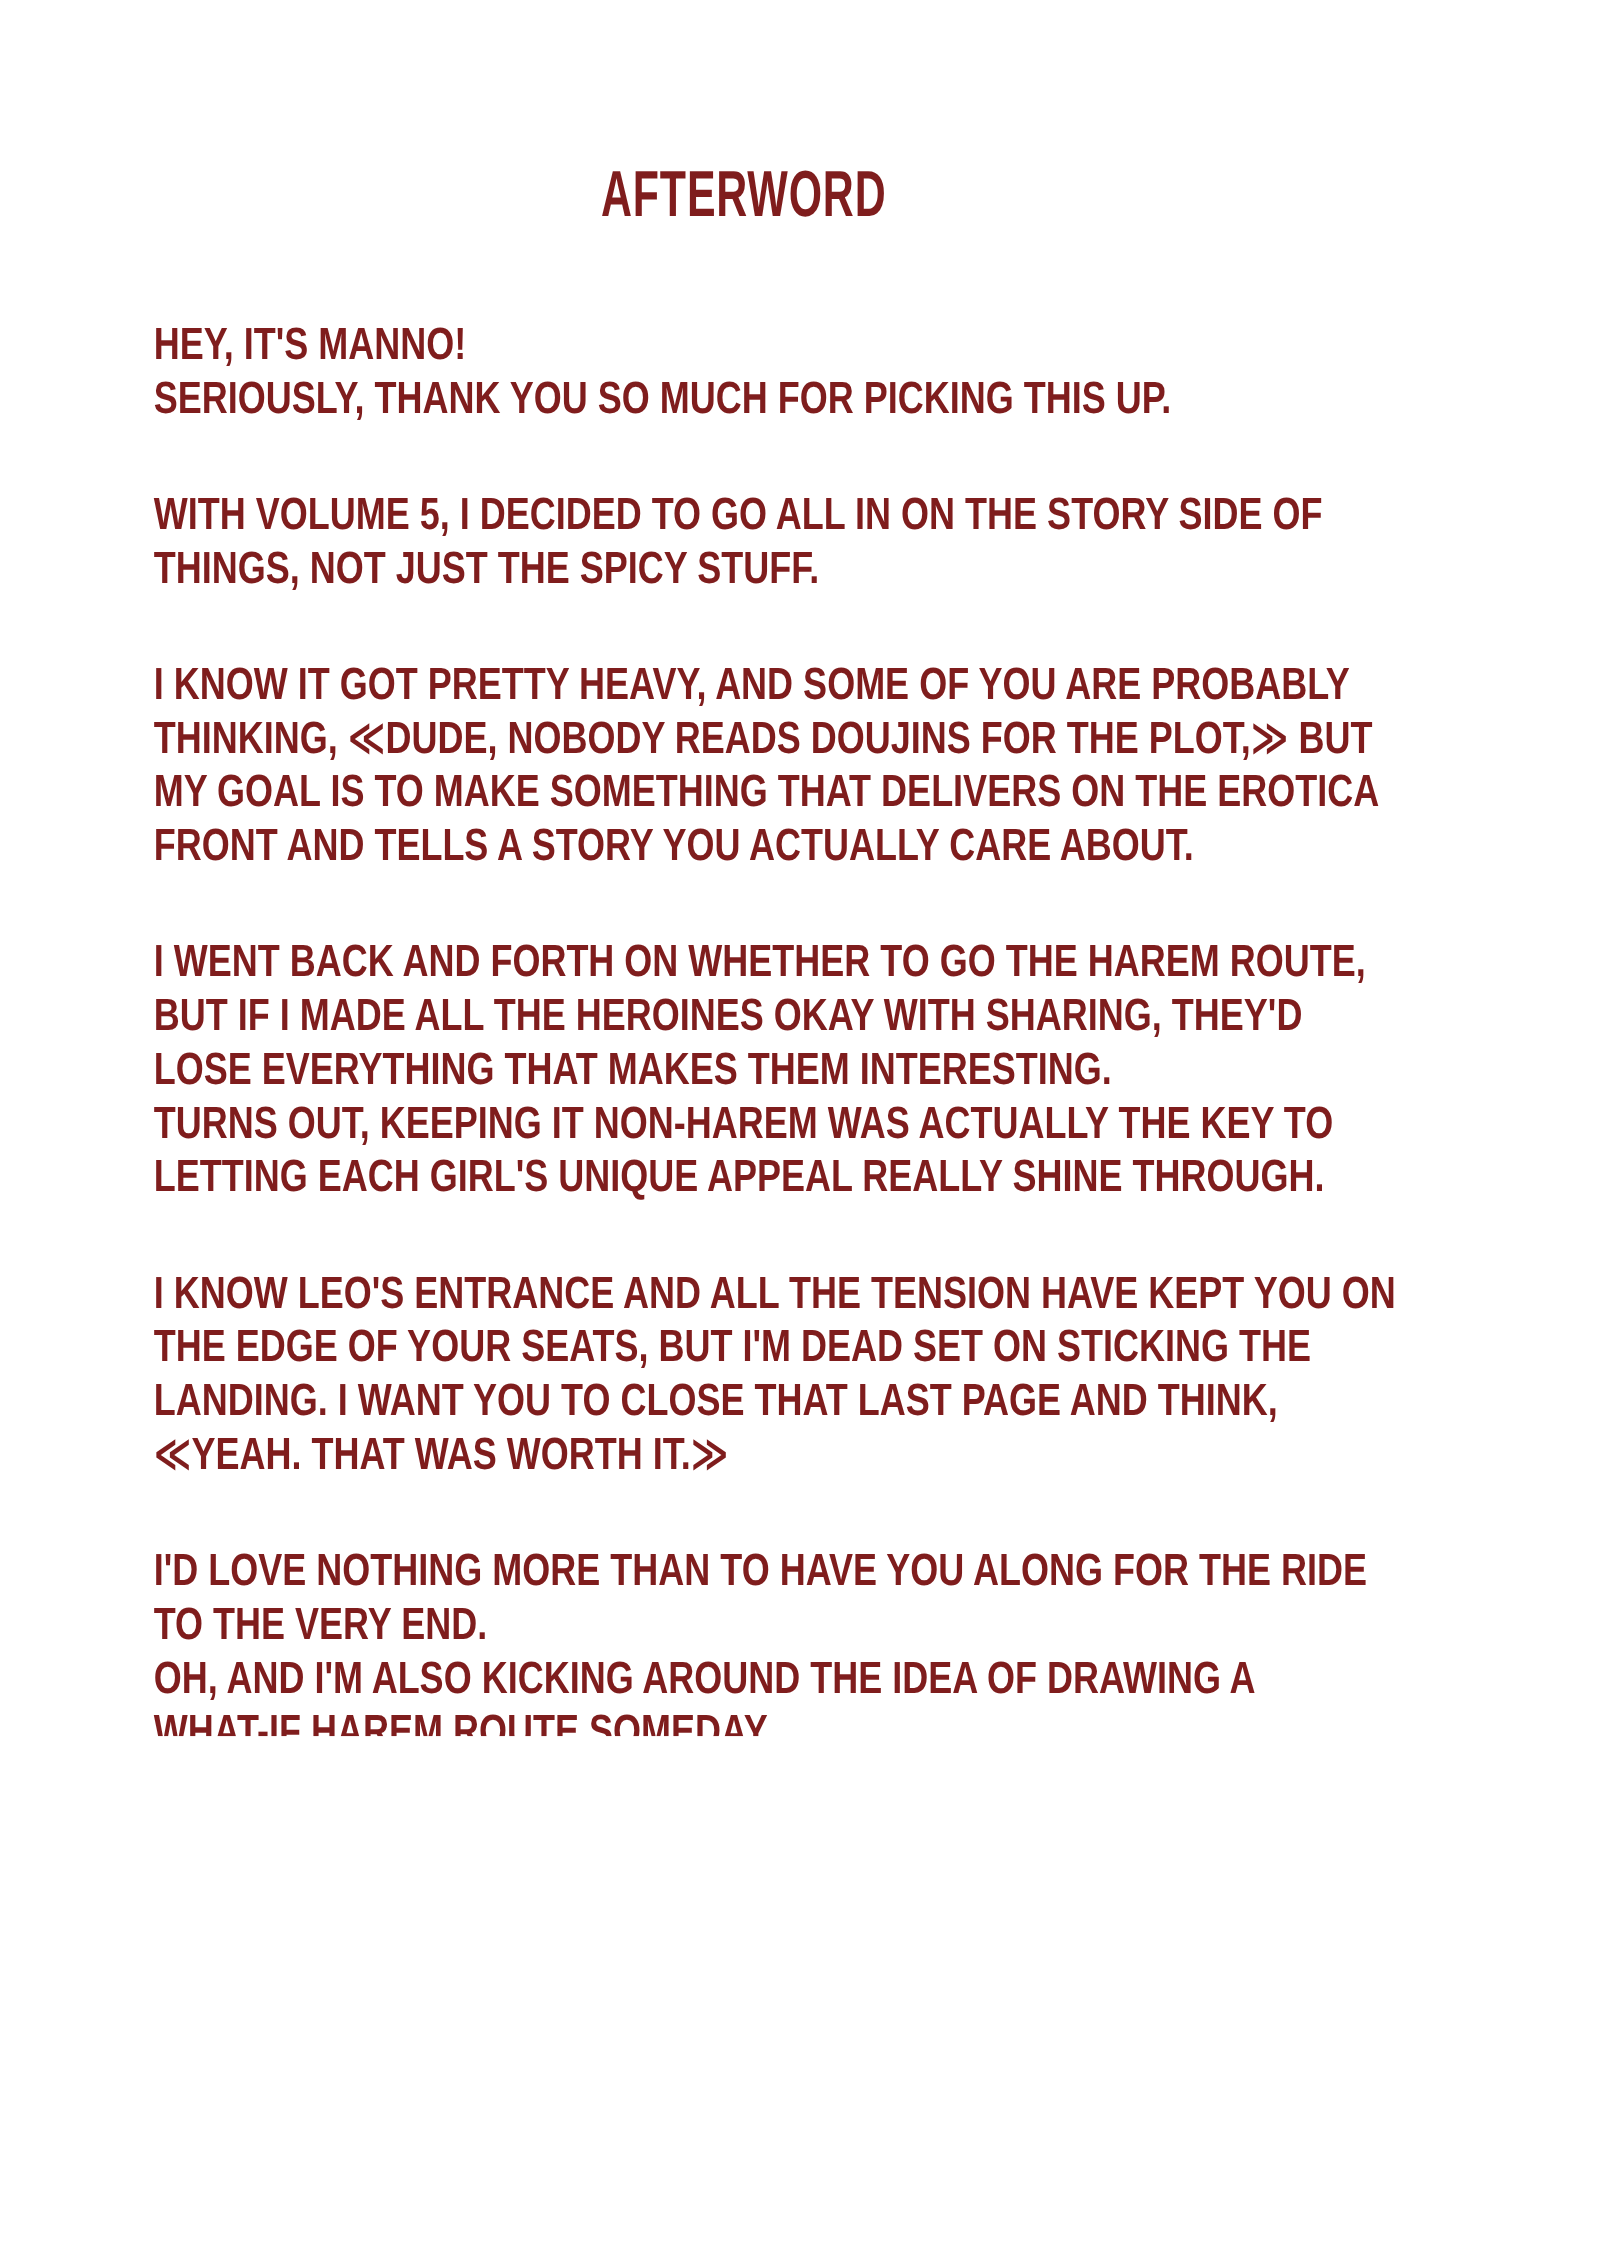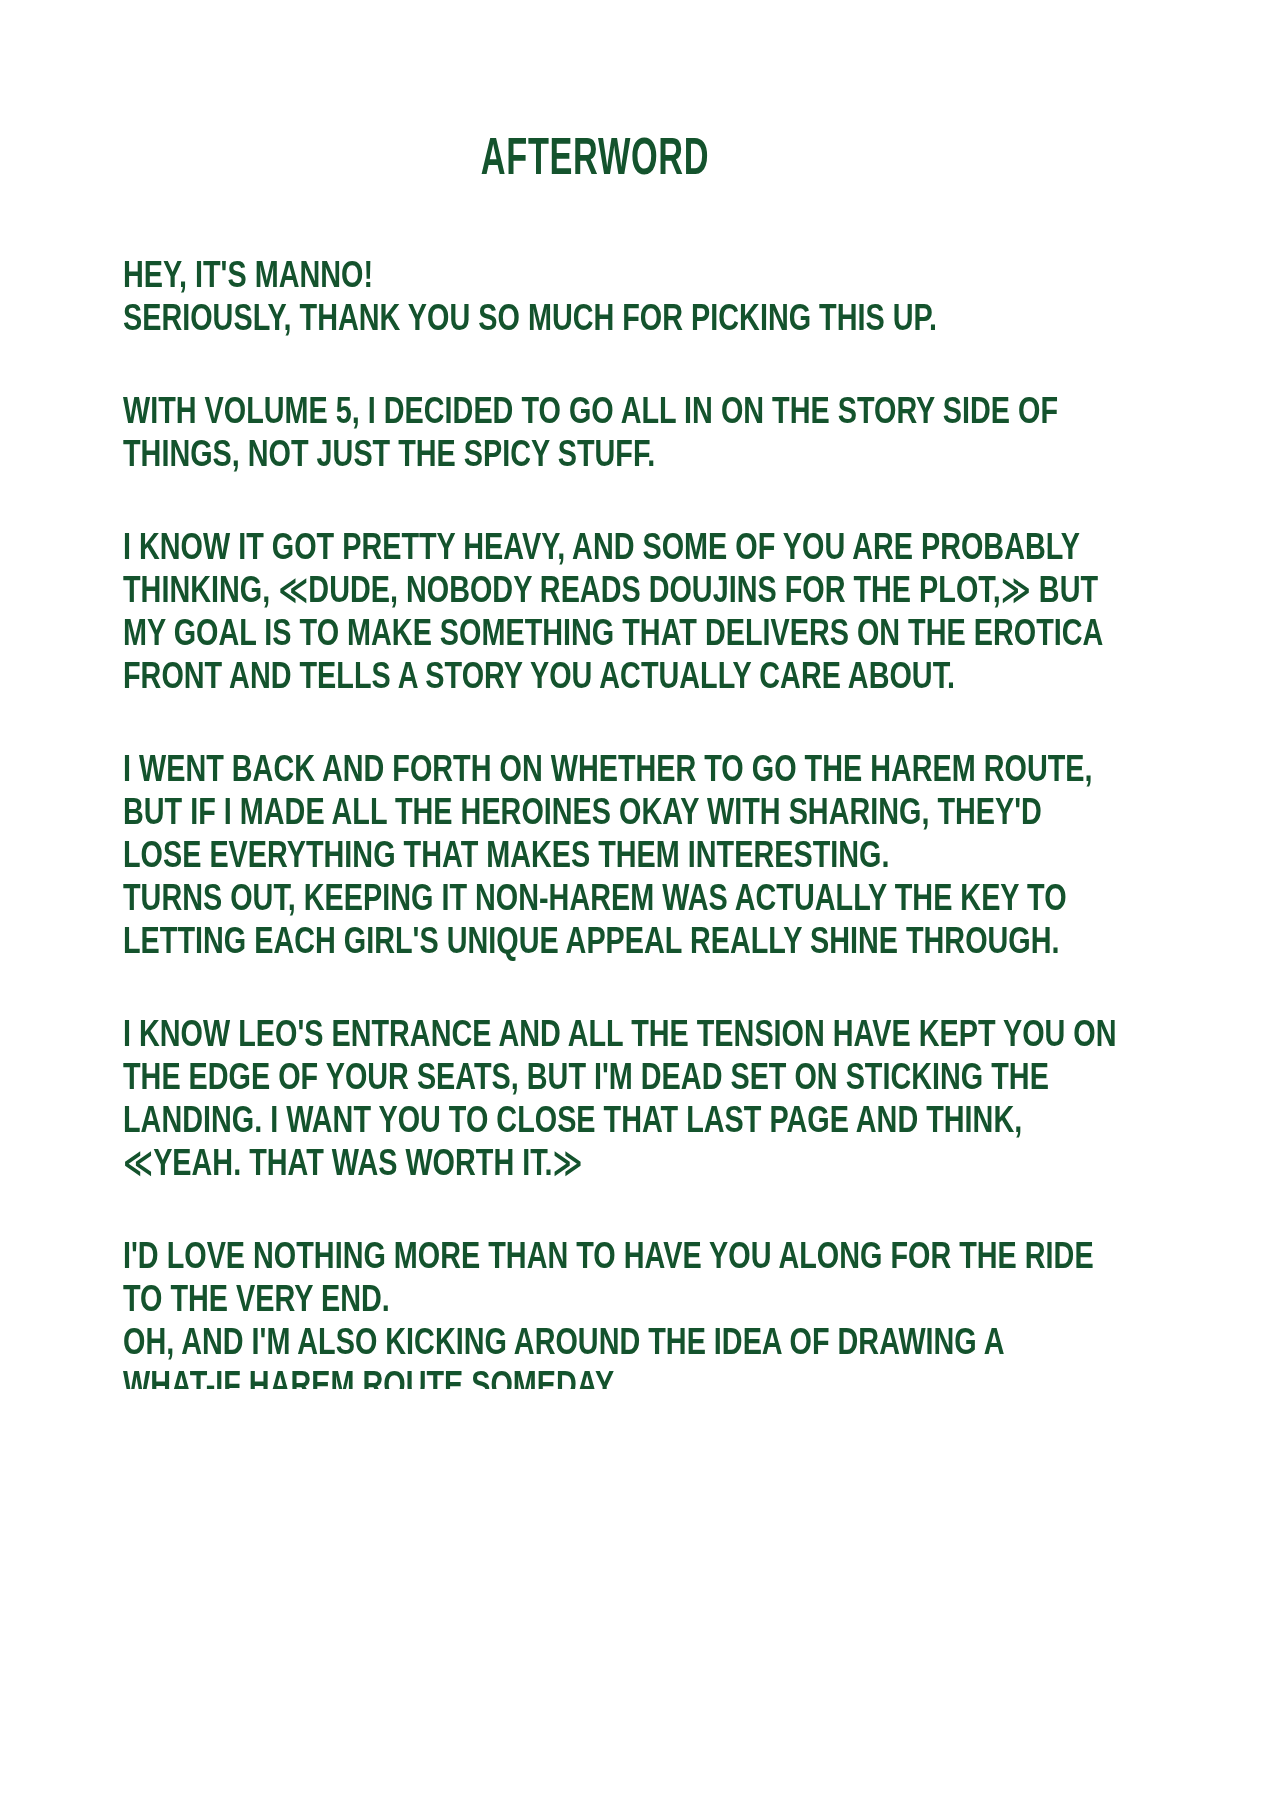--- a/index.html
+++ b/index.html
@@ -7,21 +7,21 @@
     padding: 0;
     background: #ffffff;
   }
   .page {
     position: relative;
     width: 1280px;
     height: 1389px;
     background: #ffffff;
     overflow: hidden;
     font-family: "Liberation Sans", "DejaVu Sans", sans-serif;
-    color: #14532d;
+    color: #7f1d1d;
     border-radius: 28px;
   }
   .title-row {
     position: absolute;
     left: 123px;
     top: 126px;
     width: 944px;
     text-align: center;
   }
   .title {

